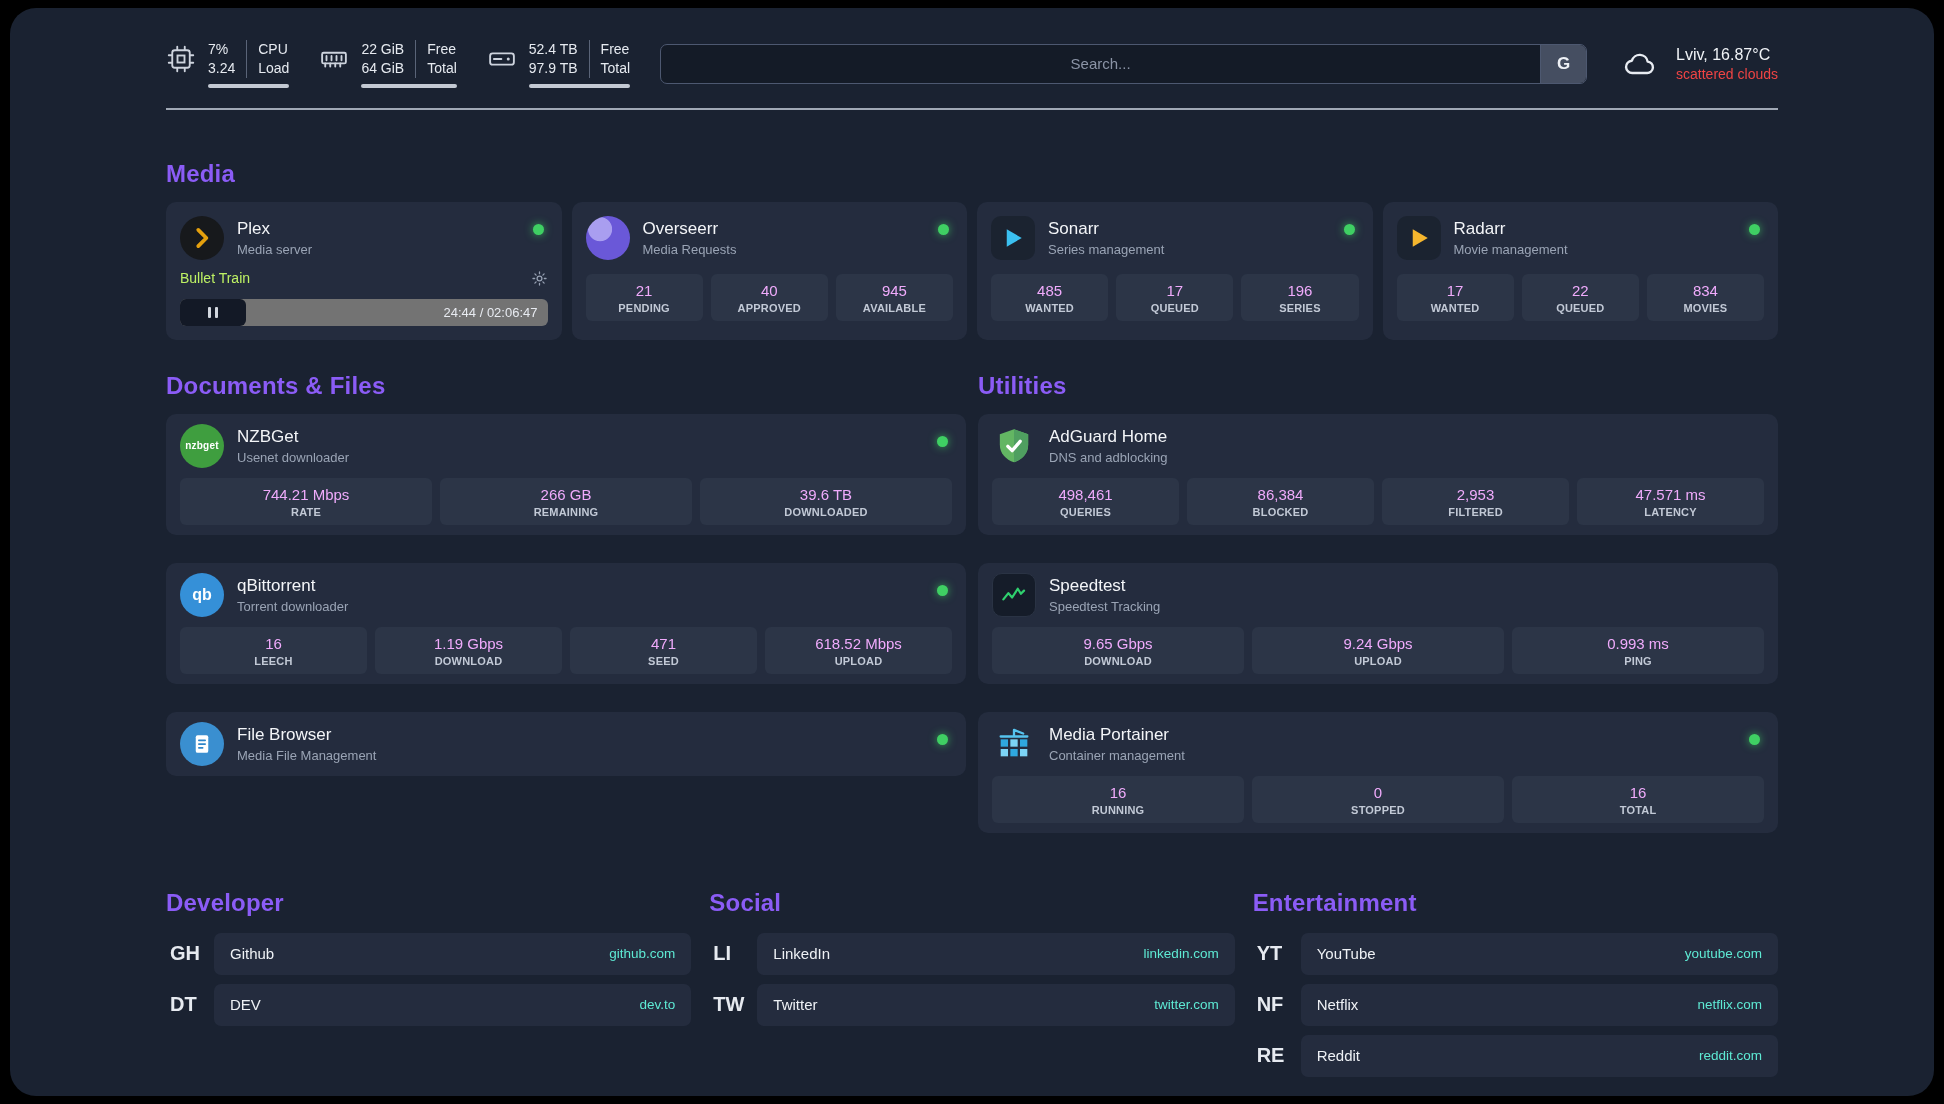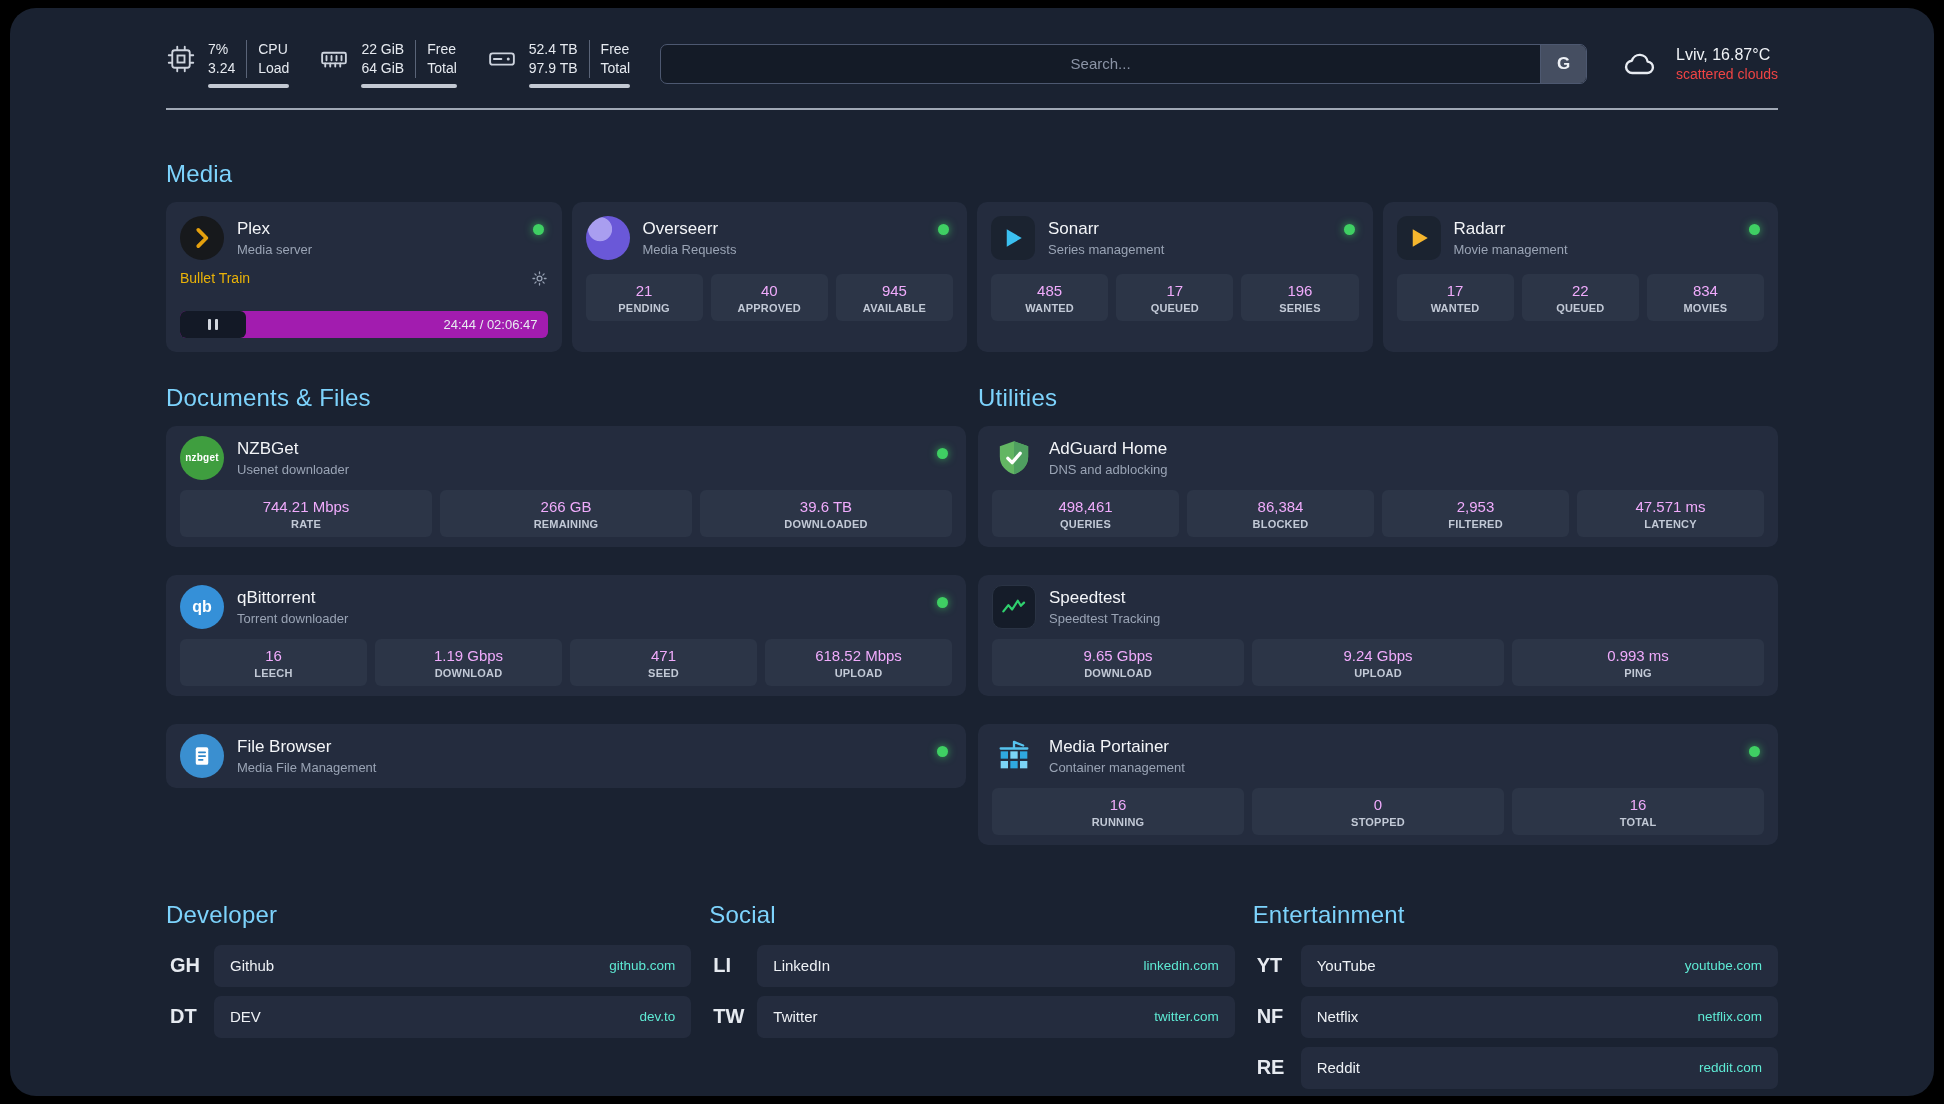--- a/index.html
+++ b/index.html
@@ -24,21 +24,21 @@
   .search-btn { width:46px; height:100%; background:#454e61; border:none; border-left:1px solid #4d5870; color:#eef1f6; font-size:17px; font-weight:700; cursor:pointer; font-family:inherit; }
 
   .weather { display:flex; align-items:center; gap:13px; }
   .weather-icon { width:46px; height:36px; }
   .weather-loc { font-size:16px; color:#f0f3f7; }
   .weather-cond { font-size:14px; color:#ef4444; margin-top:2px; }
 
   .topbar-divider { height:2px; background:#b9c0cc; opacity:.85; border:none; margin-top:20px; }
 
   
-  .section-title { font-size:24px; font-weight:400; color:#7dd3fc; letter-spacing:.2px; }
+  .section-title { font-size:24px; font-weight:700; color:#8b5cf6; letter-spacing:.2px; }
   .media-section { margin-top:50px; }
   .media-grid { margin-top:14px; display:grid; grid-template-columns:repeat(4,1fr); gap:10px; }
 
   .card { background:#242c3e; border-radius:10px; padding:14px; position:relative; cursor:pointer; }
   .card.slim { padding:10px 14px; }
   .card-header { display:flex; align-items:center; gap:13px; padding-right:22px; }
   .app-titles { min-width:0; }
   .app-name { font-size:17px; color:#f3f5f8; font-weight:500; white-space:nowrap; }
   .app-subtitle { font-size:13px; color:#9aa4b5; margin-top:3px; white-space:nowrap; }
   .status-dot { position:absolute; top:22px; right:18px; width:11px; height:11px; border-radius:50%; background:#3fcf63; box-shadow:0 0 8px rgba(63,207,99,.75); }
@@ -59,23 +59,23 @@
   .ic-fb { background:#3a8fd0; }
   .ic-speedtest { background:#151c29; border:1px solid #2a3344; }
 
   .stats { display:flex; gap:8px; margin-top:14px; }
   .card.slim .stats { margin-top:10px; }
   .stat { flex:1; background:#2c3547; border-radius:6px; padding:8px 4px 7px; text-align:center; }
   .stat-value { font-size:15px; color:#f0abfc; }
   .stat-label { font-size:11px; font-weight:700; color:#c2c9d6; margin-top:3px; letter-spacing:.2px; }
 
   
-  .plex-np { display:flex; align-items:center; justify-content:space-between; margin-top:10px; font-size:14px; color:#eab308; }
+  .plex-np { display:flex; align-items:center; justify-content:space-between; margin-top:10px; font-size:14px; color:#bef264; }
   .gear-icon svg { width:17px; height:17px; display:block; }
-  .player-row { margin-top:24px; height:27px; background:#a21caf; border-radius:6px; display:flex; align-items:center; }
+  .player-row { margin-top:12px; height:27px; background:#737373; border-radius:6px; display:flex; align-items:center; }
   .pause-pill { width:66px; height:27px; background:#131926; border:none; border-radius:6px; display:flex; align-items:center; justify-content:center; gap:4px; cursor:pointer; }
   .pause-bar { width:3px; height:11px; background:#d2d7df; border-radius:1px; }
   .player-time { margin-left:auto; padding-right:10px; font-size:13px; color:#e8ebf1; }
 
   
   .two-col { display:grid; grid-template-columns:1fr 1fr; gap:12px; margin-top:32px; }
   .col-cards { display:flex; flex-direction:column; gap:28px; margin-top:14px; }
 
   
   .bookmarks { display:grid; grid-template-columns:1fr 1fr 1fr; gap:18px; margin-top:56px; padding-bottom:30px; }

